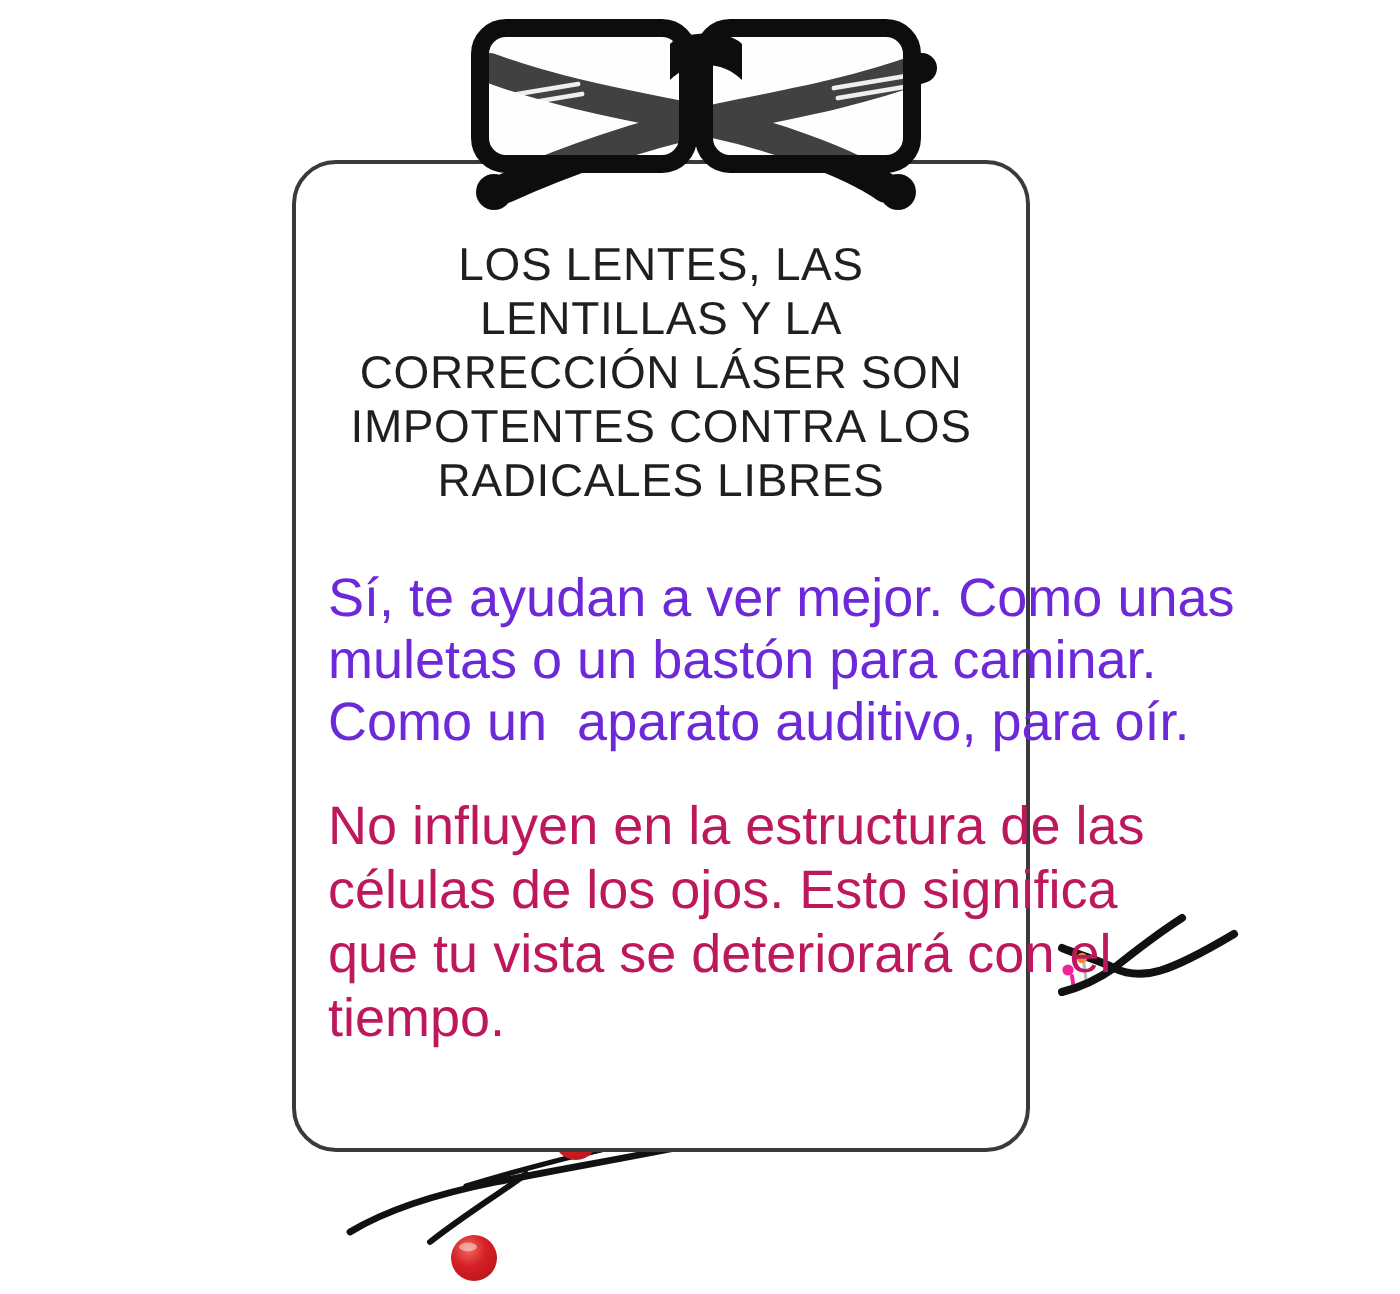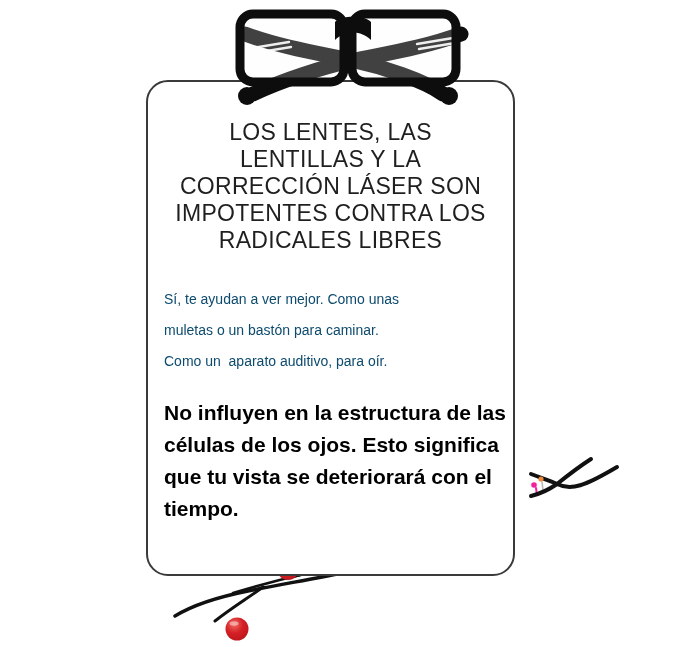--- a/index.html
+++ b/index.html
@@ -41,32 +41,32 @@
     font-size: 23px;
     line-height: 27px;
     font-weight: 500;
     letter-spacing: 0.3px;
     color: #1f1f1f;
     text-align: center;
     white-space: pre;
   }
   .card-lead {
     margin: 30px 0 0 0;
-    font-size: 14px;
+    font-size: 27px;
     line-height: 31px;
     font-weight: 400;
-    color: #0c4a6e;
+    color: #6d28d9;
     white-space: pre;
   }
   .card-emphasis {
     margin: 20px 0 0 0;
-    font-size: 21px;
+    font-size: 27px;
     line-height: 32px;
-    font-weight: 700;
-    color: #000000;
+    font-weight: 400;
+    color: #be185d;
     white-space: pre;
   }
   
   #glasses-svg {
     position: absolute;
     z-index: 3;
     left: 233px;
     top: 4px;
   }
 </style>

